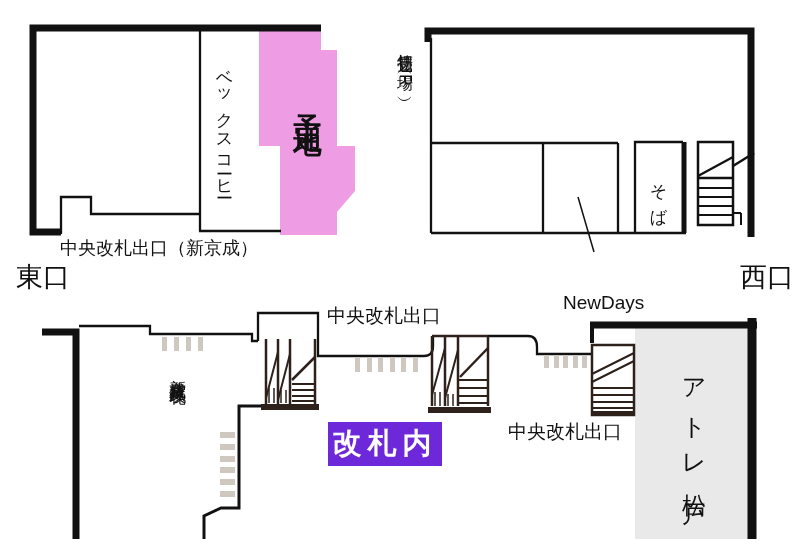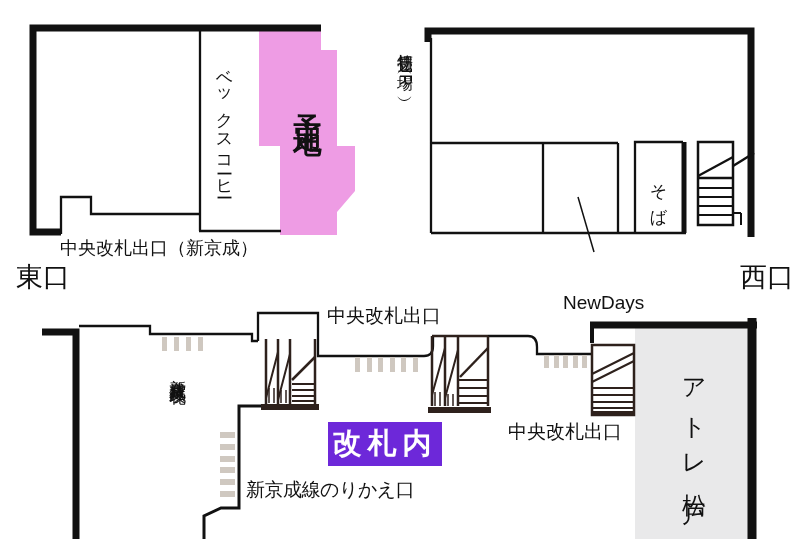--- a/index.html
+++ b/index.html
@@ -107,15 +107,14 @@
   <div class="label" style="left:563px;top:257px;font-size:19px;margin-top:36px;">NewDays</div>
   <div class="label vtext" style="left:650px;top:172px;font-size:17px;letter-spacing:4px;">そば</div>
   <div class="label" style="left:740px;top:264px;font-size:27px;">西口</div>
 
   <div class="label" style="left:327px;top:306px;font-size:19px;">中央改札出口</div>
   <div class="label vtext" style="left:169px;top:366px;font-size:17px;letter-spacing:1.5px;">新京成電鉄改札</div>
   <div class="inside-box">
     <span>改札内</span>
   </div>
   <div class="label" style="left:508px;top:422px;font-size:19px;">中央改札出口</div>
-  <div class="label" style="left:246px;top:480px;font-size:19px;letter-spacing:-0.5px;">新京成線のりかえ口</div>
   <div class="label vtext" style="left:682px;top:362px;font-size:24px;letter-spacing:10px;">アトレ松戸</div>
 </div>
 
 </body></html>

